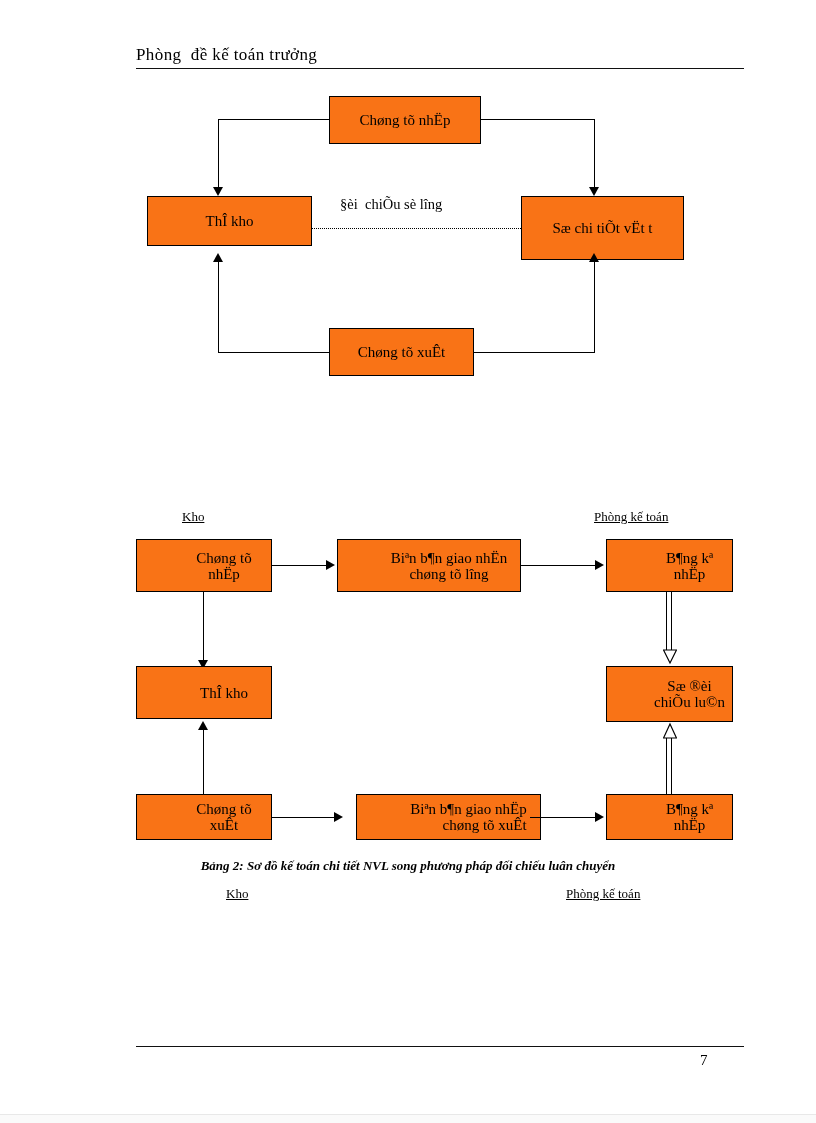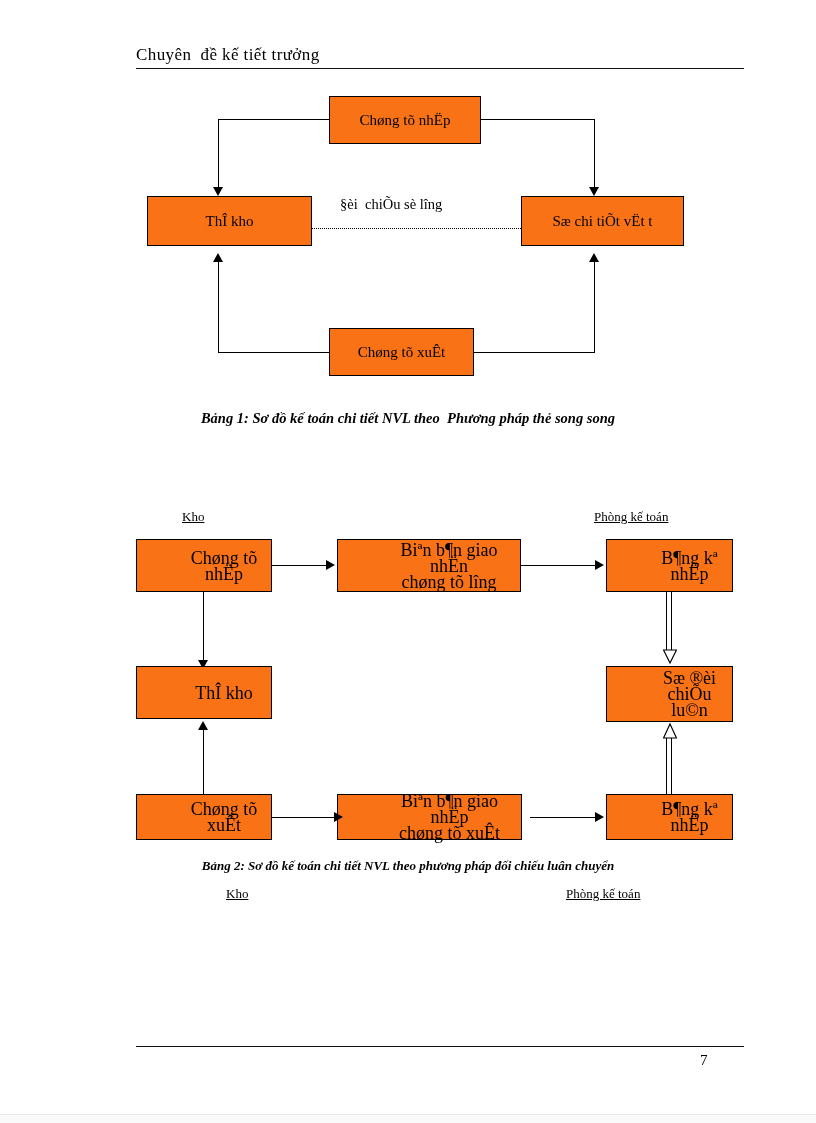--- a/index.html
+++ b/index.html
@@ -59,21 +59,21 @@
     box-sizing: border-box;
     display: flex;
     align-items: center;
     justify-content: center;
     text-align: center;
     font-size: 15px;
     line-height: 17px;
     white-space: pre-line;
     padding: 2px 4px;
   }
-  .node.small { font-size: 18px; line-height: 16px; padding-left: 44px; }
+  .node.small { font-size: 15px; line-height: 16px; padding-left: 44px; }
 
   .line {
     position: absolute;
     background: #000;
   }
   .line.h { height: 1.3px; }
   .line.v { width: 1.3px; }
 
   
   .dotline {
@@ -156,31 +156,31 @@
     font-size: 15px;
     text-align: left;
   }
 </style>
 </head>
 <body>
 
 <div class="page">
 
   <div class="doc-header">
-    <div class="htext">Chuyên  đề kế tiết trưởng</div>
+    <div class="htext">Phòng  đề kế toán trưởng</div>
     <div class="hrule"></div>
   </div>
 
   <div class="diagram" style="left:0;top:0;width:816px;height:400px;">
 
     <div class="node" style="left:329px;top:96px;width:152px;height:48px;">Chøng tõ nhËp</div>
 
     <div class="node" style="left:147px;top:196px;width:165px;height:50px;">ThÎ kho</div>
 
-    <div class="node" style="left:521px;top:196px;width:163px;height:50px;">Sæ chi tiÕt vËt t</div>
+    <div class="node" style="left:521px;top:196px;width:163px;height:64px;">Sæ chi tiÕt vËt t</div>
 
     <div class="node" style="left:329px;top:328px;width:145px;height:48px;">Chøng tõ xuÊt</div>
 
     <div class="line h" style="left:218px;top:119px;width:112px;"></div>
     <div class="line v" style="left:218px;top:119px;height:70px;"></div>
     <div class="arrow down" style="left:213px;top:187px;"></div>
 
     <div class="line h" style="left:480px;top:119px;width:115px;"></div>
     <div class="line v" style="left:594px;top:119px;height:70px;"></div>
     <div class="arrow down" style="left:589px;top:187px;"></div>
@@ -189,21 +189,20 @@
     <div class="line v" style="left:218px;top:262px;height:91px;"></div>
     <div class="arrow up" style="left:213px;top:253px;"></div>
 
     <div class="line h" style="left:473px;top:352px;width:122px;"></div>
     <div class="line v" style="left:594px;top:262px;height:91px;"></div>
     <div class="arrow up" style="left:589px;top:253px;"></div>
 
     <div class="dotline" style="left:312px;top:228px;width:209px;"></div>
     <div class="edge-label" style="left:337px;top:196px;">§èi  chiÕu sè lîng</div>
 
-    <div class="caption c1" style="left:108px;top:410px;width:600px;">Bảng 1: Sơ đồ kế toán chi tiết NVL theo  Phương pháp thẻ song song</div>
   </div>
 
   <div class="diagram" style="left:0;top:0;width:816px;height:920px;">
 
     <div class="colhead" style="left:182px;top:509px;">Kho</div>
     <div class="colhead" style="left:594px;top:509px;">Phòng kế toán</div>
 
     <div class="node small" style="left:136px;top:539px;width:136px;height:53px;">Chøng tõ
 nhËp</div>
     <div class="node small" style="left:337px;top:539px;width:184px;height:53px;">Biªn b¶n giao nhËn
@@ -237,32 +236,32 @@
 
     <div class="dbl" style="left:663px;top:722px;width:14px;height:76px;">
       <div class="shaftL" style="left:3px;top:14px;height:62px;"></div>
       <div class="shaftR" style="left:8px;top:14px;height:62px;"></div>
       <svg width="14" height="76" style="position:absolute;left:0;top:0;">
         <polygon points="7,2 13.5,16 8.5,16 5.5,16 0.5,16" fill="#ffffff" stroke="#000000" stroke-width="1.2"></polygon>
       </svg>
     </div>
 
     <div class="node small" style="left:136px;top:794px;width:136px;height:46px;">Chøng tõ xuÊt</div>
-    <div class="node small" style="left:337px;top:794px;width:185px;height:46px;">Biªn b¶n giao nhËp
+    <div class="node small" style="left:356px;top:794px;width:185px;height:46px;text-align:right;">Biªn b¶n giao nhËp
 chøng tõ xuÊt</div>
     <div class="node small" style="left:606px;top:794px;width:127px;height:46px;">B¶ng kª
 nhËp</div>
 
     <div class="line h" style="left:272px;top:817px;width:64px;"></div>
     <div class="arrow right" style="left:334px;top:812px;"></div>
 
     <div class="line h" style="left:530px;top:817px;width:67px;"></div>
     <div class="arrow right" style="left:595px;top:812px;"></div>
 
-    <div class="caption c2" style="left:108px;top:858px;width:600px;">Bảng 2: Sơ đồ kế toán chi tiết NVL theo phương pháp đối chiếu luân chuyển</div>
+    <div class="caption c2" style="left:108px;top:858px;width:600px;">Bảng 2: Sơ đồ kế toán chi tiết NVL song phương pháp đối chiếu luân chuyển</div>
 
     <div class="colhead" style="left:226px;top:886px;">Kho</div>
     <div class="colhead" style="left:566px;top:886px;">Phòng kế toán</div>
   </div>
 
   <div class="footer-rule"></div>
   <div class="page-number">7</div>
 
   <div class="page-bottom-edge"></div>
 </div>

